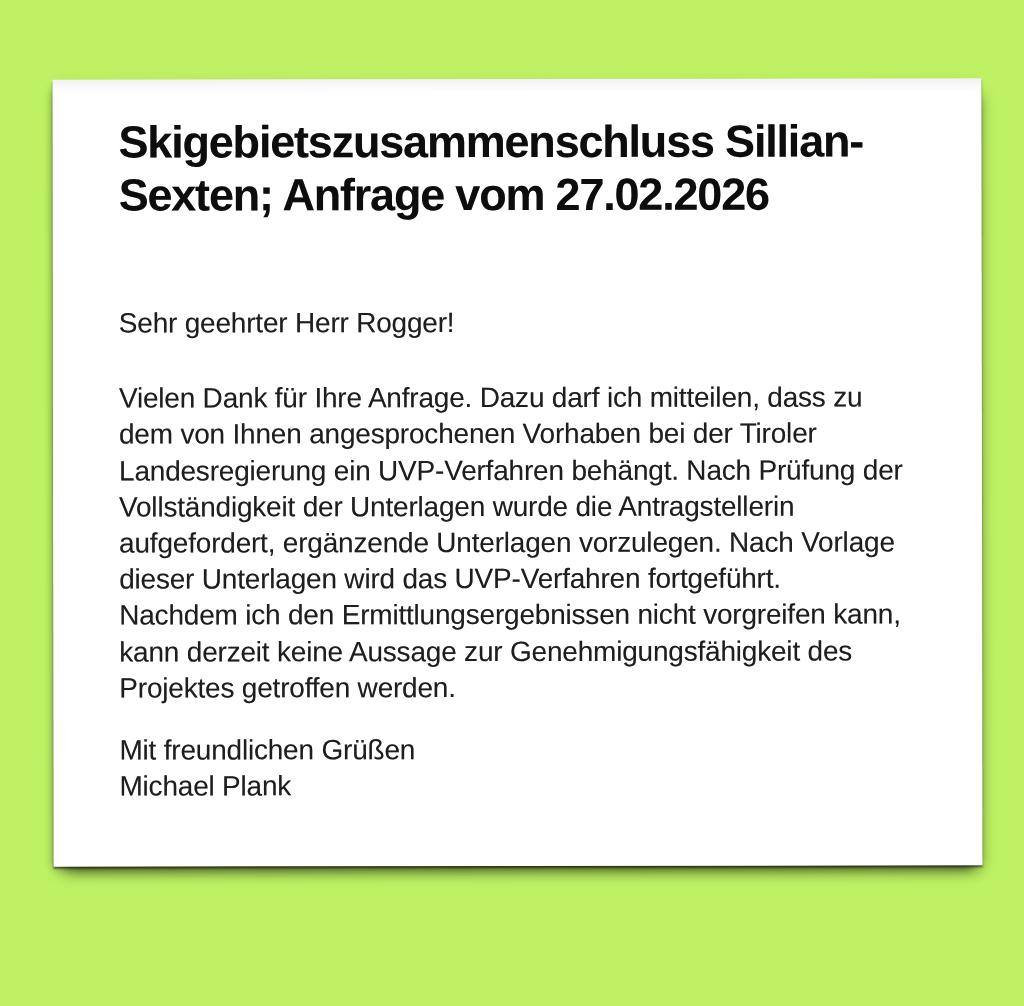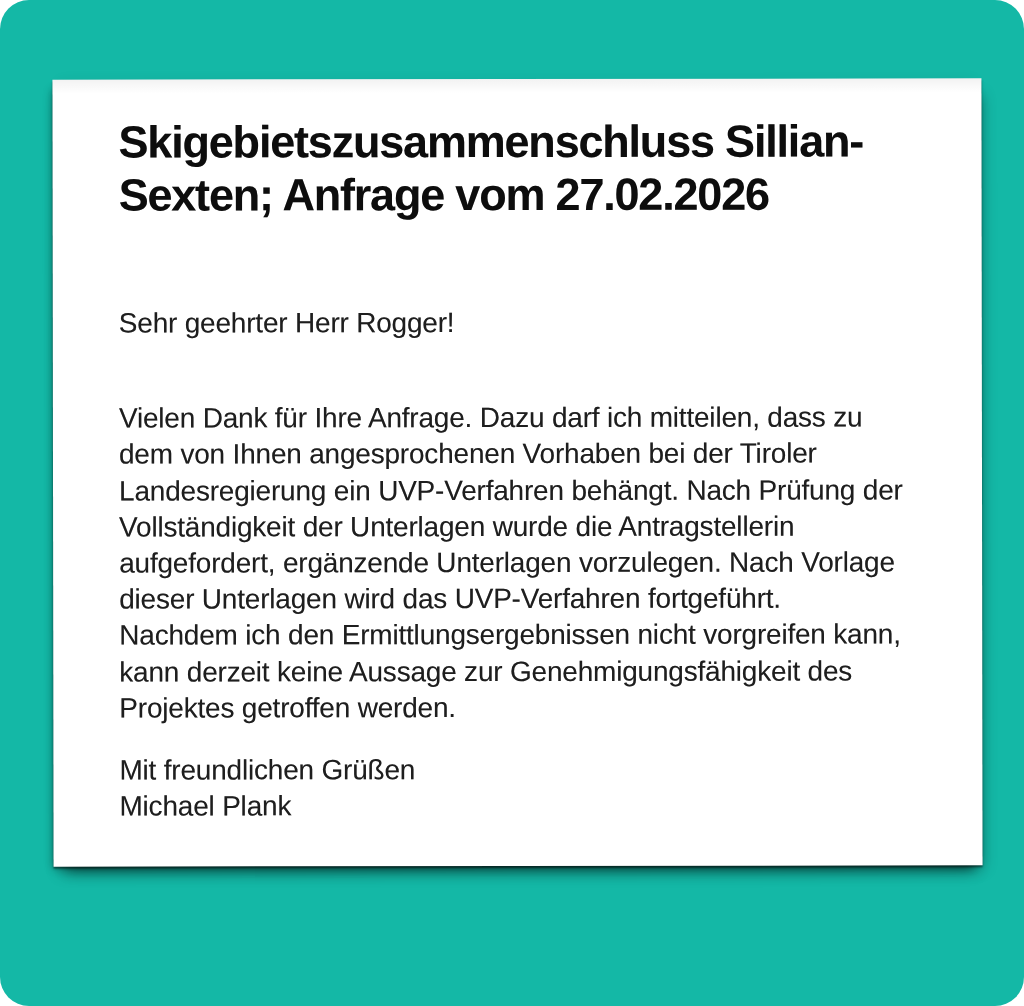--- a/index.html
+++ b/index.html
@@ -10,22 +10,21 @@
     height: 1006px;
     background: #ffffff;
     overflow: hidden;
     font-family: "Liberation Sans", sans-serif;
   }
 
   .stage {
     position: relative;
     width: 1024px;
     height: 1006px;
-    background: #14b8a6;
-    border-radius: 29px;
+    background: #bef264;
   }
 
   
   .letter-card {
     position: absolute;
     left: 53px;
     top: 79px;
     width: 929px;
     height: 787px;
     background: #ffffff;
@@ -66,21 +65,21 @@
   .letter-text {
     font-size: 28px;
     line-height: 36.2px;
     letter-spacing: -0.2px;
     color: #1e1e1e;
     white-space: pre;
     text-shadow: 0 0 0.6px rgba(0, 0, 0, 0.35);
   }
 
   .salutation { margin-top: 84px; }
-  .letter-body { margin-top: 59px; }
+  .letter-body { margin-top: 39px; }
   .closing-block { margin-top: 26px; }
 
   .photo-caption {
     position: absolute;
     left: 55px;
     top: 917px;
     font-size: 17.5px;
     line-height: 21.3px;
     letter-spacing: -0.1px;
     color: #2d2d2d;

